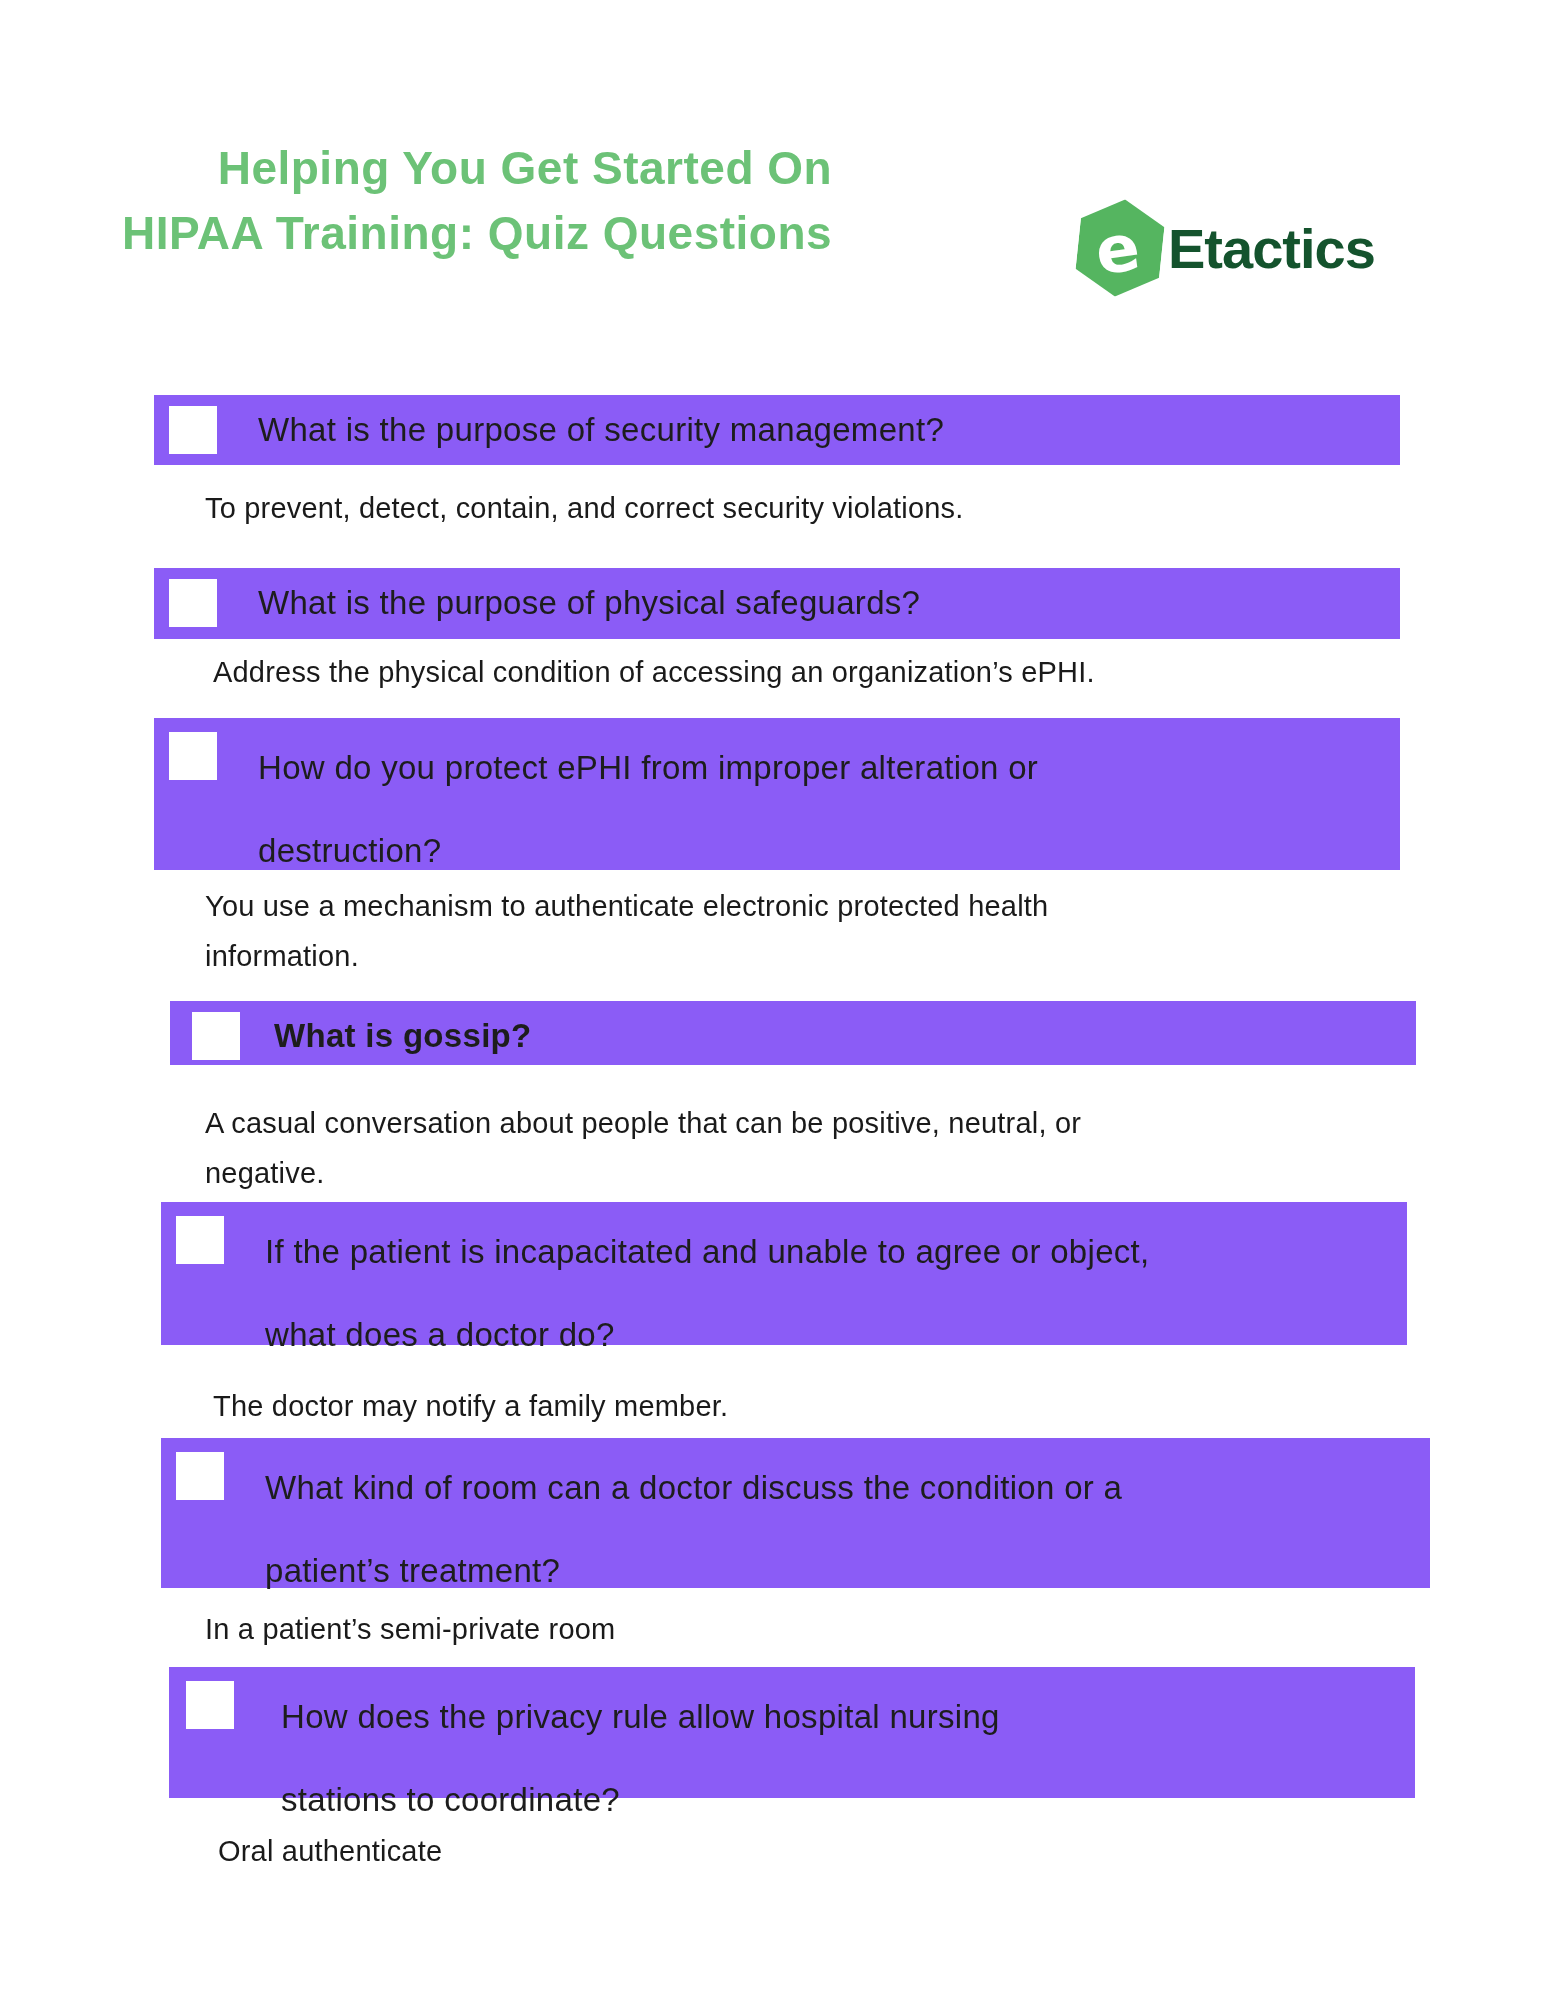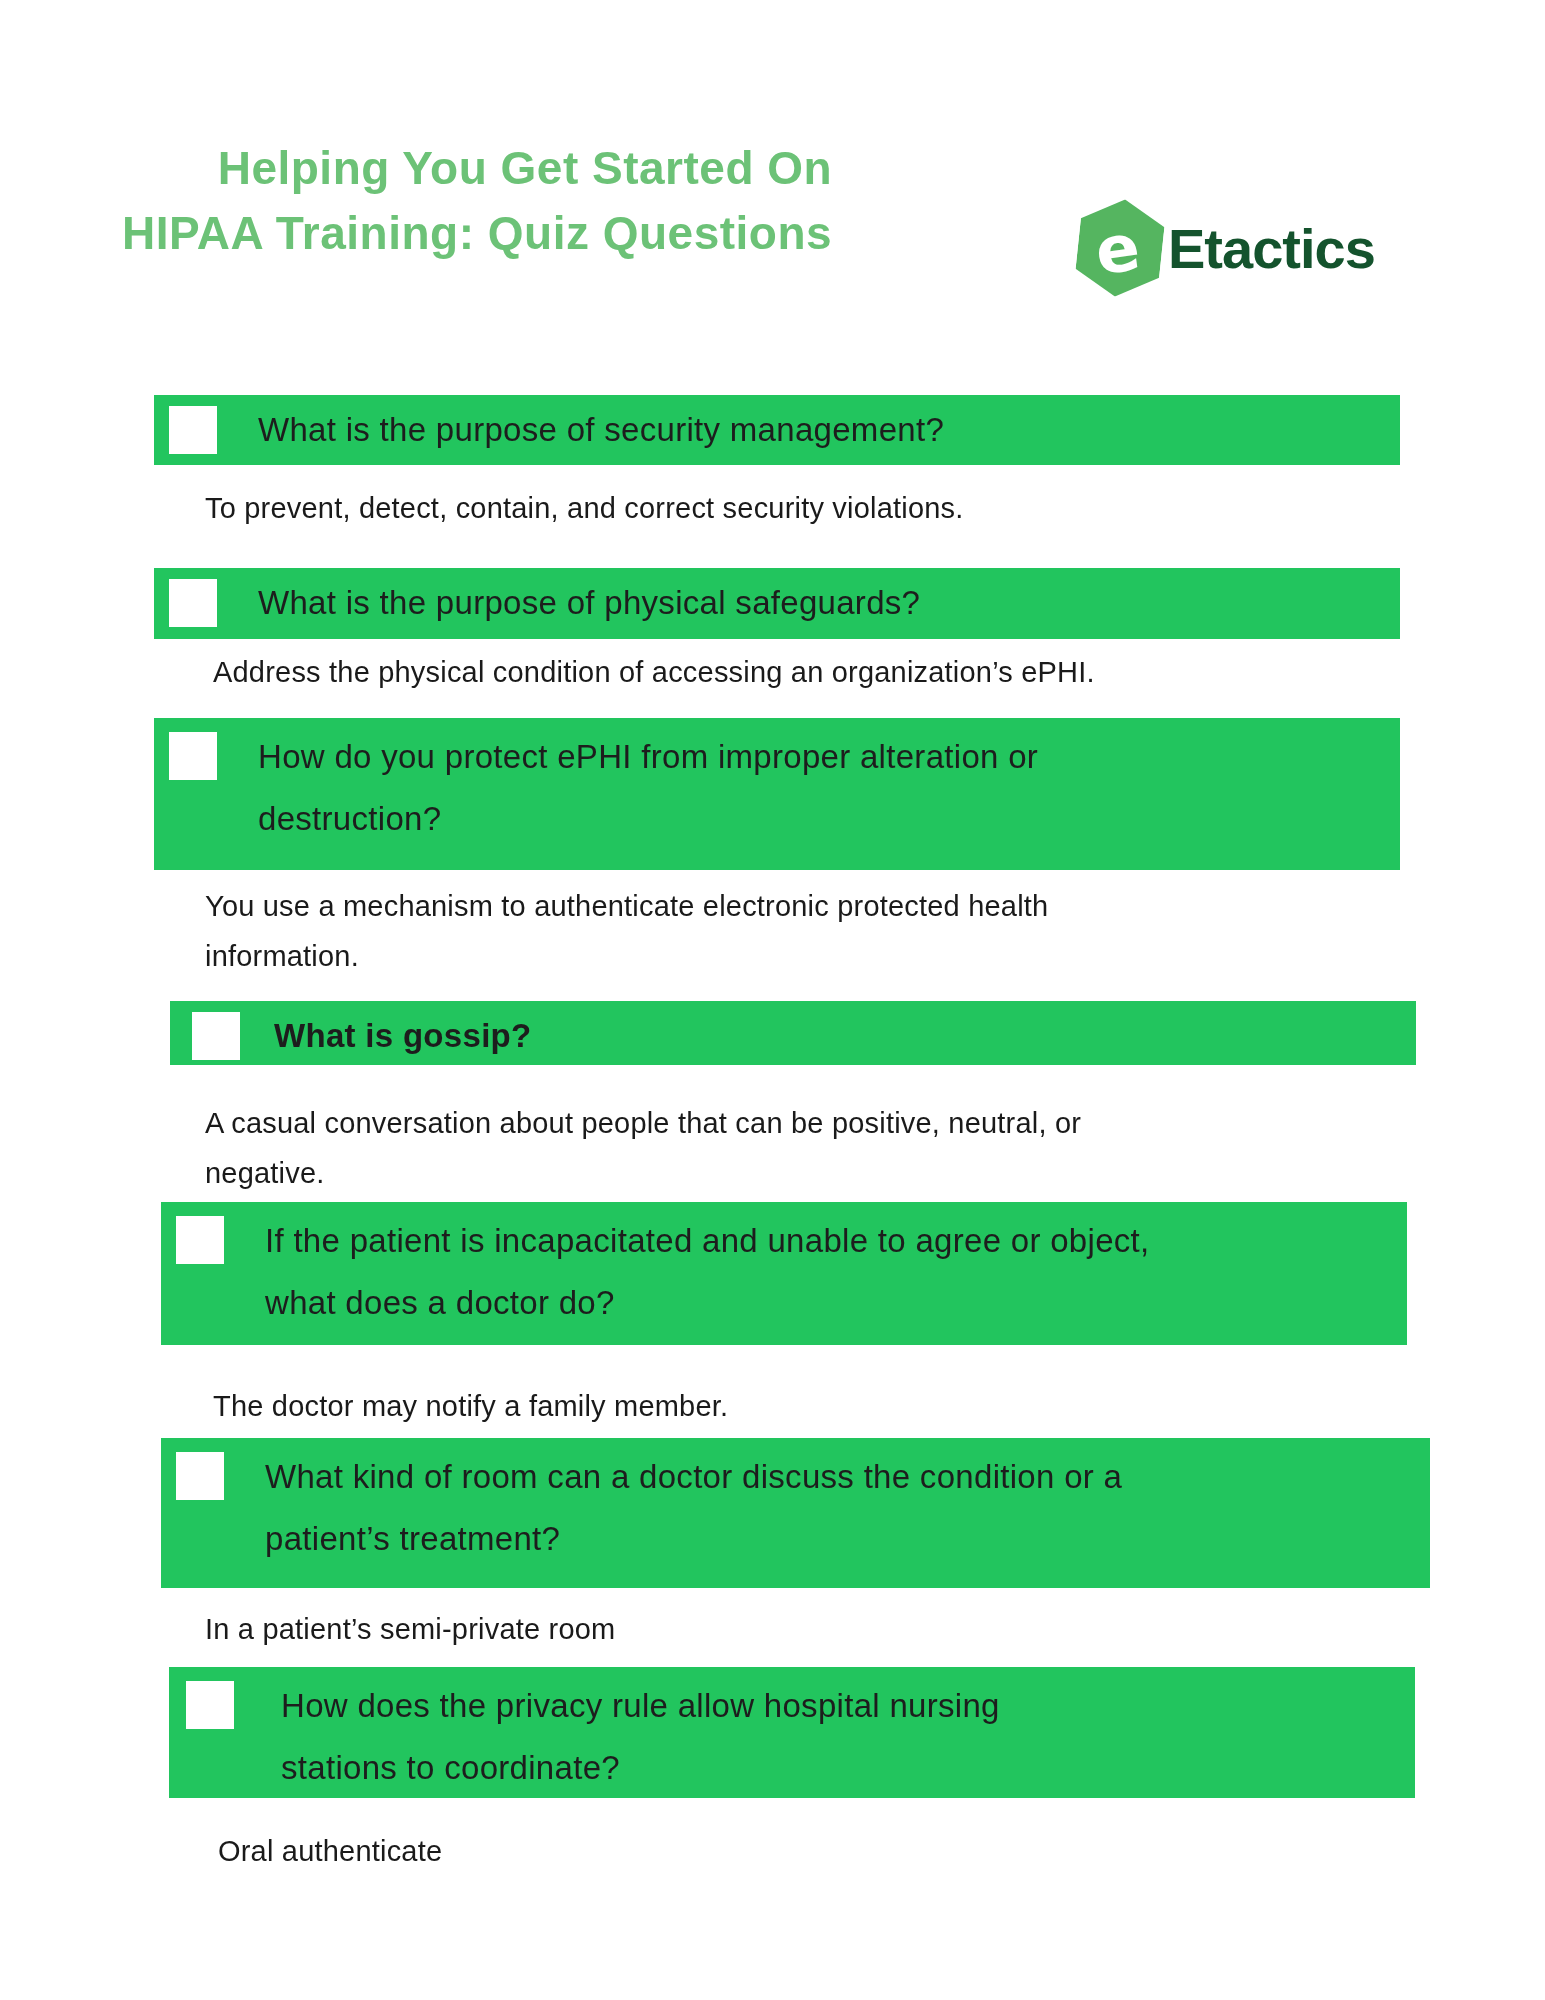--- a/index.html
+++ b/index.html
@@ -38,41 +38,41 @@
     font-size: 56px;
     font-weight: bold;
     color: #14532d;
     letter-spacing: -1px;
   }
 
   
   .bar {
     position: absolute;
     width: 1246px;
-    background: #22c55e;
+    background: #8b5cf6;
   }
   .checkbox {
     position: absolute;
     left: 15px;
     top: 11px;
     width: 48px;
     height: 48px;
     background: #ffffff;
   }
   .two .checkbox { top: 14px; }
   .qtext {
     position: absolute;
     left: 104px;
     top: 0;
     font-size: 33px;
     color: #1d1d1d;
     letter-spacing: 0.3px;
   }
   .one .qtext { line-height: 70px; white-space: nowrap; }
-  .two .qtext { top: 8px; line-height: 62px; }
+  .two .qtext { top: 8px; line-height: 83px; }
 
   
   .q1 .bar { top: 395px;  left: 154px; height: 70px; }
   .q2 .bar { top: 568px;  left: 154px; height: 71px; }
   .q3 .bar { top: 718px;  left: 154px; height: 152px; }
   .q4 .bar { top: 1001px; left: 170px; height: 64px; font-weight: bold; }
   .q5 .bar { top: 1202px; left: 161px; height: 143px; }
   .q6 .bar { top: 1438px; left: 161px; height: 150px; padding-left: 23px; }
   .q7 .bar { top: 1667px; left: 169px; height: 131px; }
 

